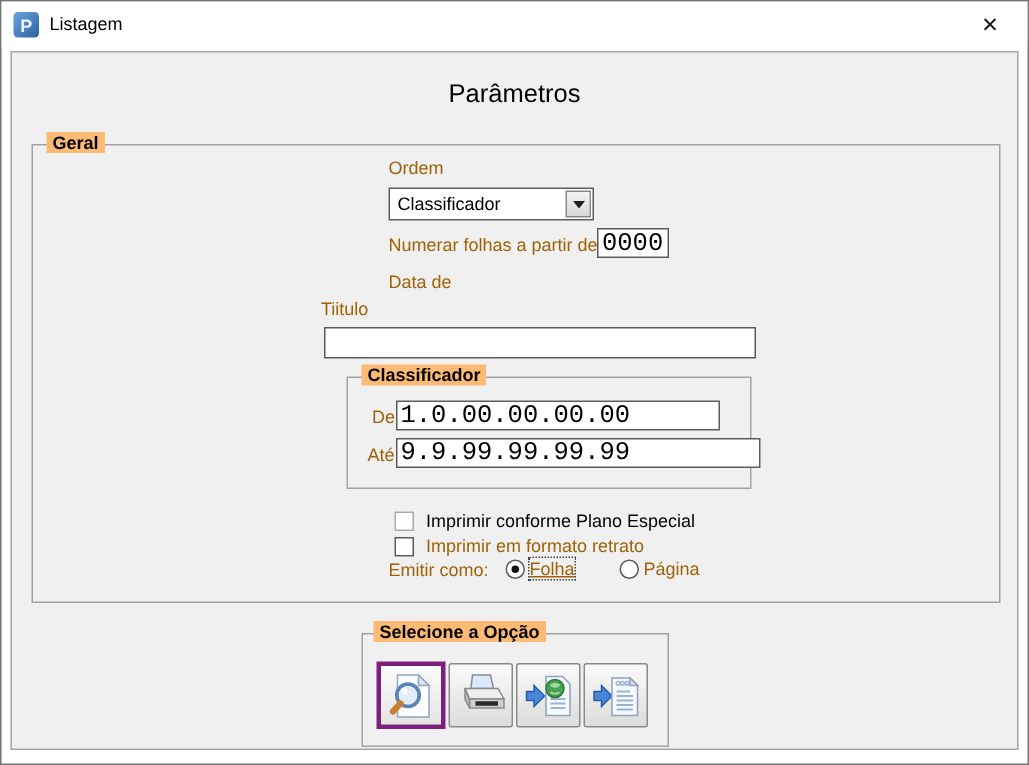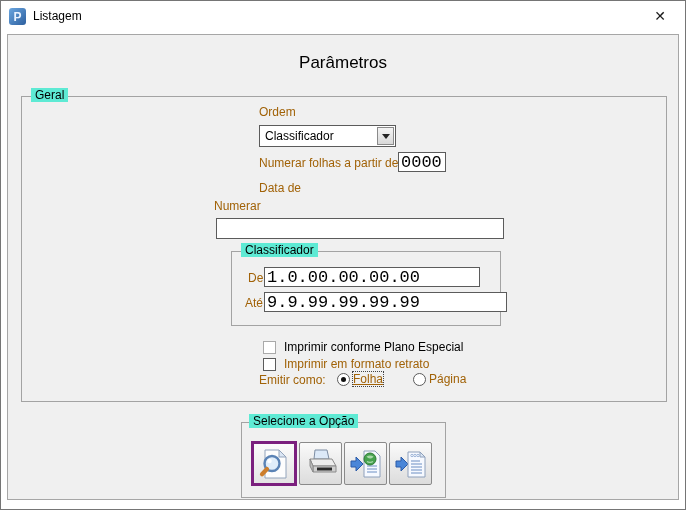--- a/index.html
+++ b/index.html
@@ -36,22 +36,22 @@
     position:absolute; left:6px; top:33px; width:672px; height:466px;
     background:#f0f0f0; border:1px solid #a6a6a6;
   }
   .heading {
     position:absolute; left:0; top:52px; width:100%;
     text-align:center; font-size:17px; color:#000;
   }
   
   .groupbox { position:absolute; border:1px solid #a3a3a3; }
   .group-label {
-    position:absolute; background:#5eead4; padding:0 4px;
-    font-size:12px; font-weight:normal; color:#000; white-space:nowrap;
+    position:absolute; background:#fdba74; padding:0 4px;
+    font-size:12px; font-weight:bold; color:#000; white-space:nowrap;
   }
   
   .lbl { position:absolute; font-size:12px; color:#a16207; white-space:nowrap; }
   .lbl.disabled { color:#000000; }
   .field {
     position:absolute; background:#fff; border:1px solid #5b5b5b;
     font-size:12px; color:#000; padding:0 4px;
     font-family:"Liberation Sans", sans-serif;
   }
   .field.mono { font-family:"Liberation Mono", monospace; font-size:17px; padding:0 2px; }
@@ -128,21 +128,21 @@
     <div class="combo-btn">
       <span class="tri-down"></span>
     </div>
   </div>
 
   <span class="lbl" style="left:258px; top:155px;">Numerar folhas a partir de:</span>
   <input class="field mono" style="left: 397px; top: 151px; width: 48px; height: 20px;" value="00001">
 
   <span class="lbl" style="left:258px; top:180px;">Data de</span>
 
-  <span class="lbl" style="left:213px; top:198px;">Numerar</span>
+  <span class="lbl" style="left:213px; top:198px;">Tiitulo</span>
   <input class="field" style="left: 215px; top: 217px; width: 288px; height: 21px;" value="">
 
   <div class="groupbox" style="left:230px; top:250px; width:270px; height:75px;"></div>
   <span class="group-label" style="left:240px; top:242px;">Classificador</span>
 
   <span class="lbl" style="left:247px; top:270px;">De:</span>
   <input class="field mono" style="left: 263px; top: 266px; width: 216px; height: 20px;" value="1.0.00.00.00.00">
 
   <span class="lbl" style="left:244px; top:295px;">Até:</span>
   <input class="field mono" style="left: 263px; top: 291px; width: 243px; height: 20px;" value="9.9.99.99.99.99">

